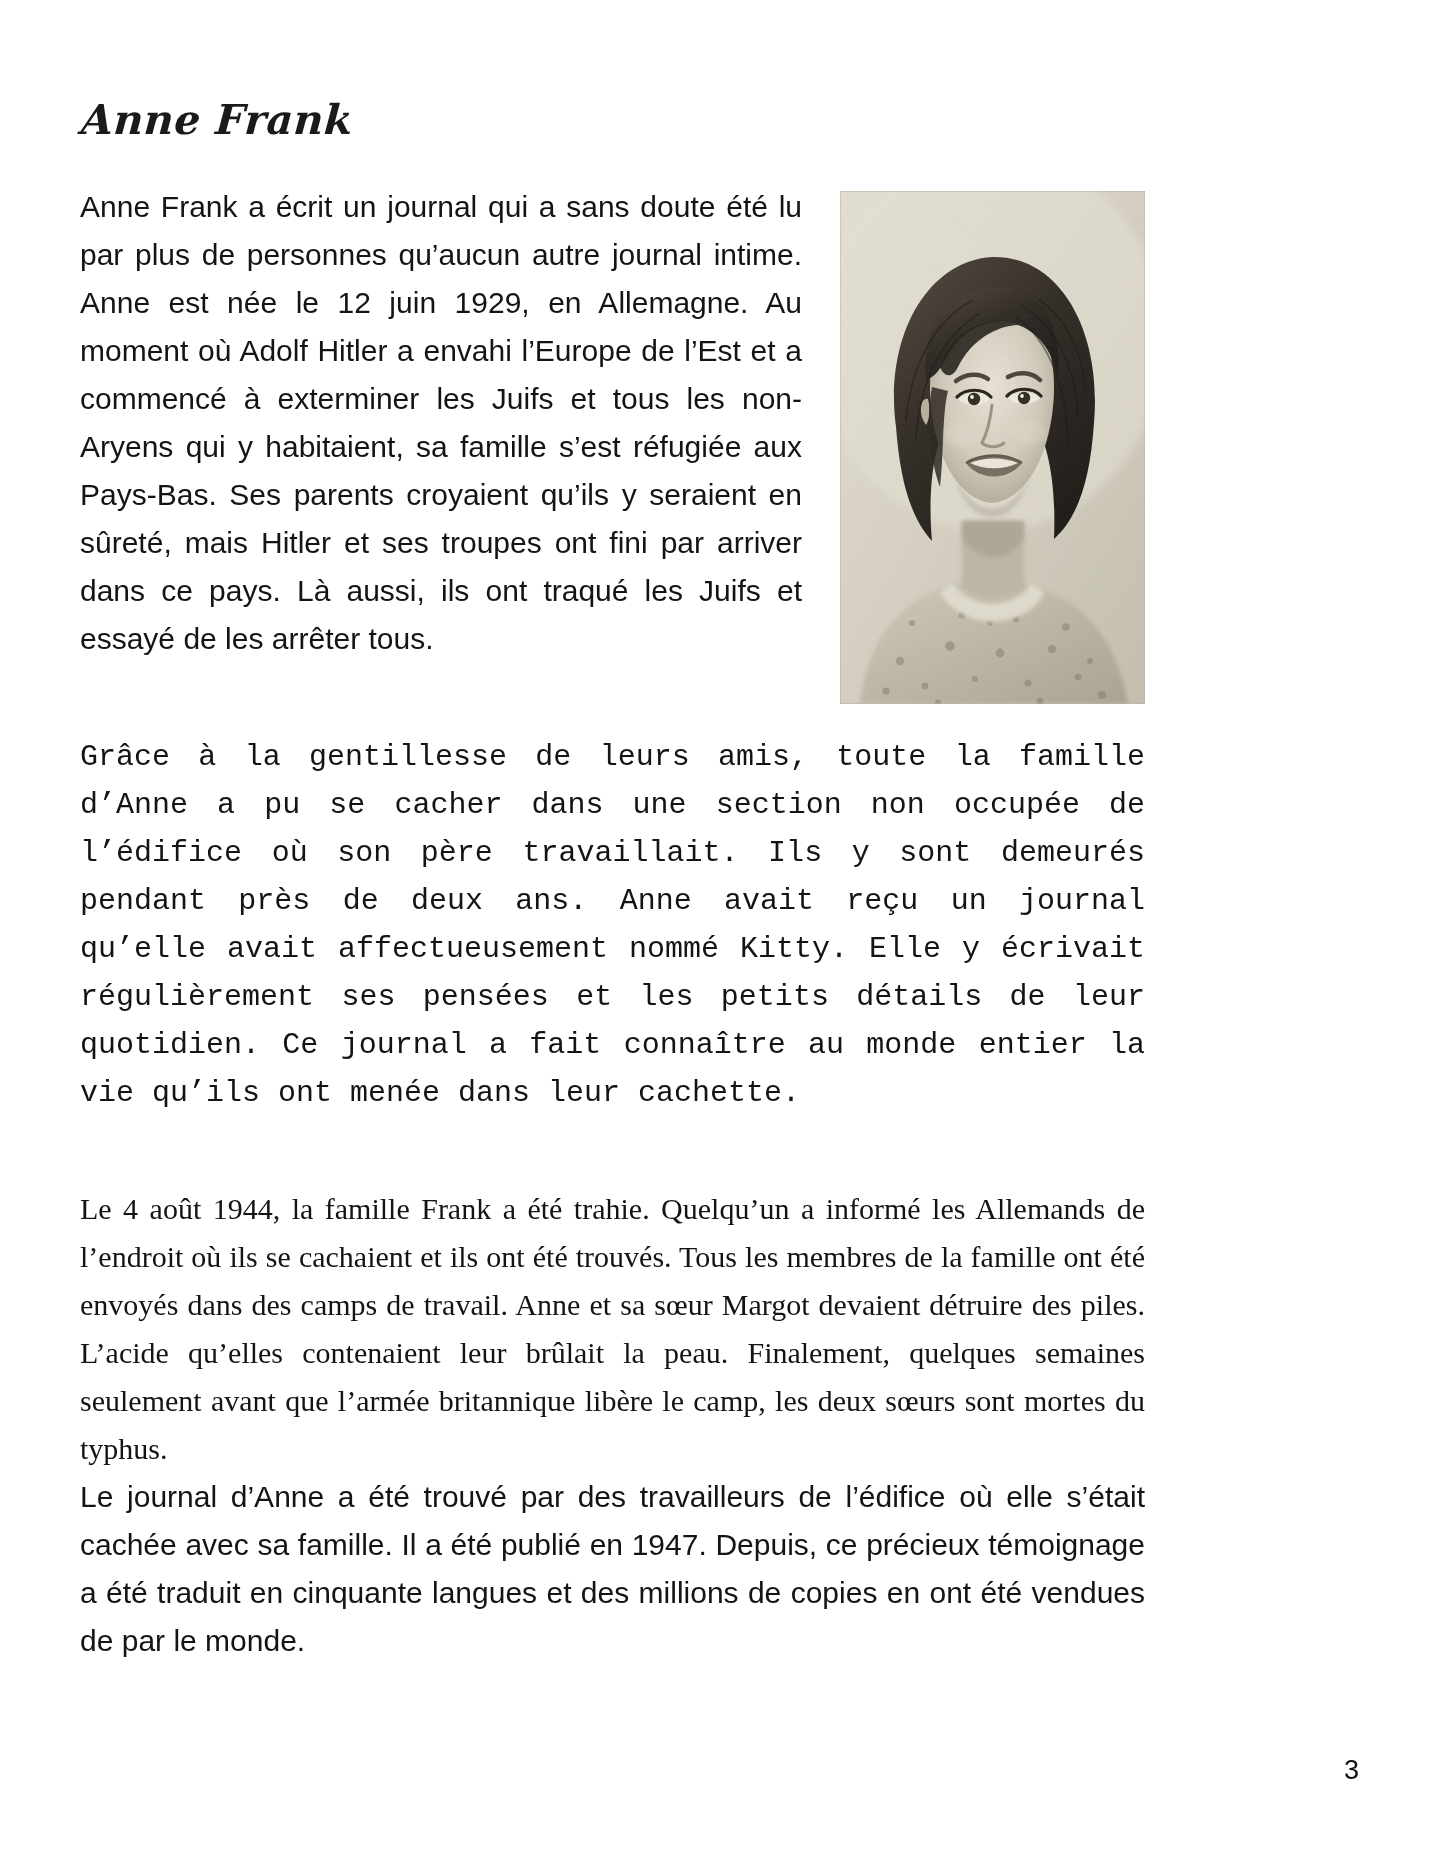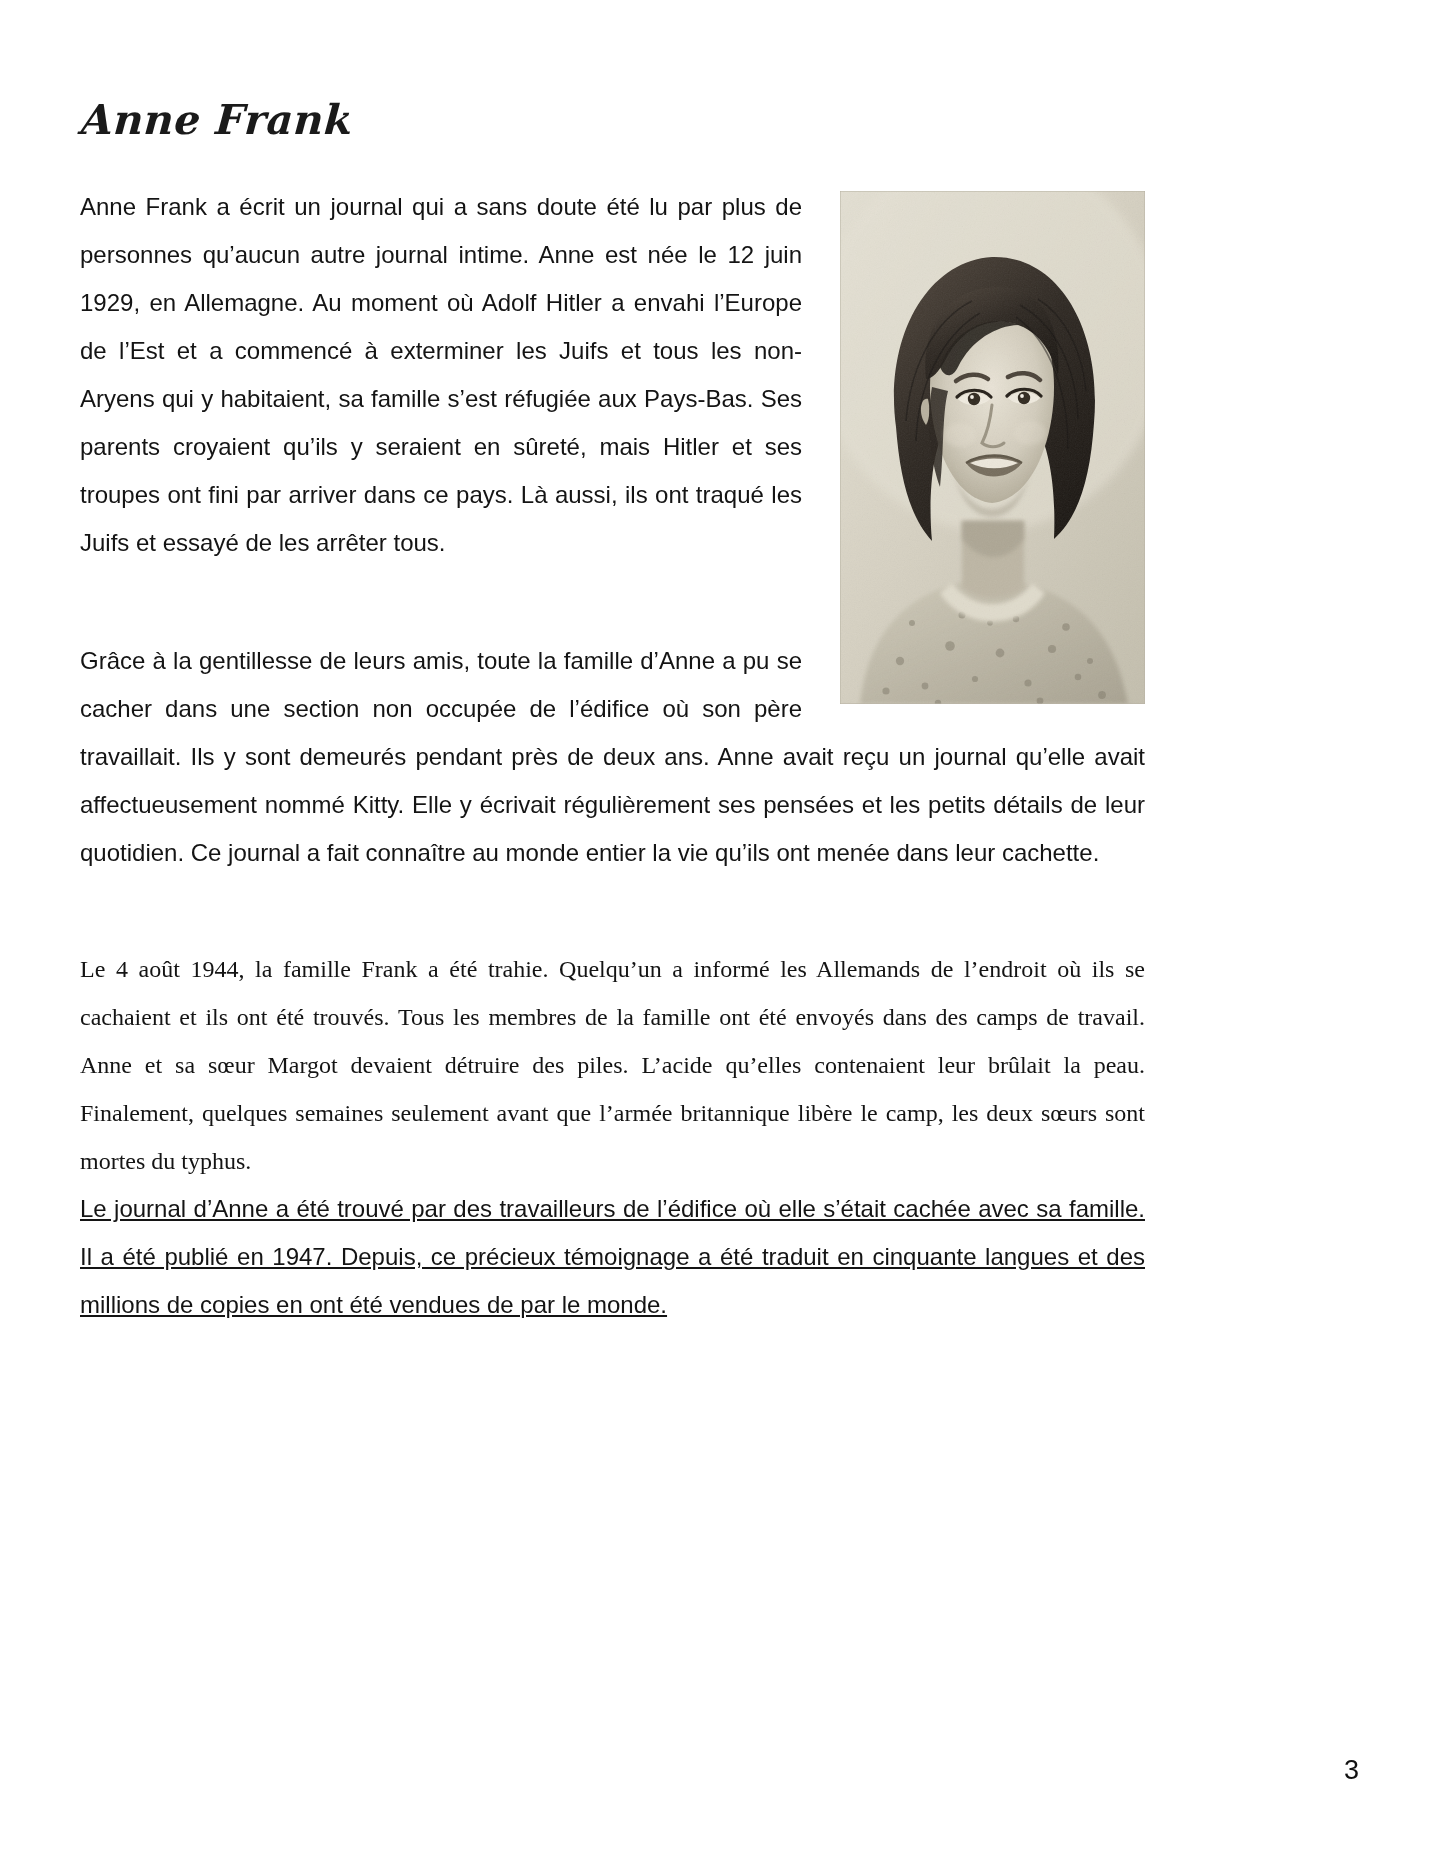--- a/index.html
+++ b/index.html
@@ -37,50 +37,50 @@
     margin: 0;
     padding-top: 100px;
     padding-bottom: 0;
     transform: skewX(-4deg);
     transform-origin: left bottom;
   }
 
   
   .body-text {
     font-family: "Liberation Sans", sans-serif;
-    font-size: 24px;
+    font-size: 30px;
     line-height: 48px;
     color: #141414;
     text-align: justify;
     text-justify: inter-word;
     margin: 0;
     font-stretch: condensed;
   }
 
   .para {
     margin: 0;
   }
 
   
   .para-intro {
     padding-top: 42px;
   }
 
   .para-gap-lg {
     margin-top: 70px;
+    font-family: Liberation Mono, monospace;
   }
 
   .para-gap-md {
     margin-top: 68px;
     font-family: Liberation Serif, serif;
   }
 
   .para-gap-none {
     margin-top: 0;
-    text-decoration: underline;
   }
 
   
   .photo {
     float: right;
     width: 305px;
     height: 513px;
     margin: 50px 0 18px 38px;
     position: relative;
     overflow: hidden;

